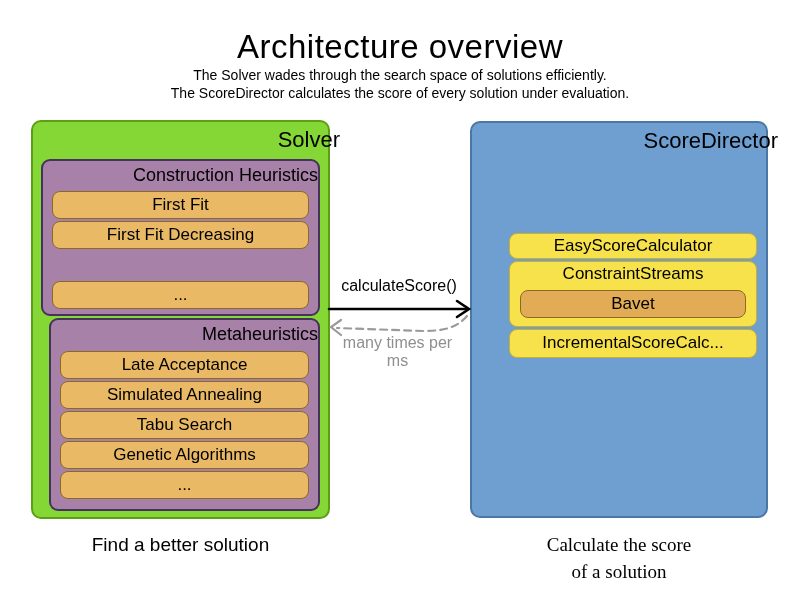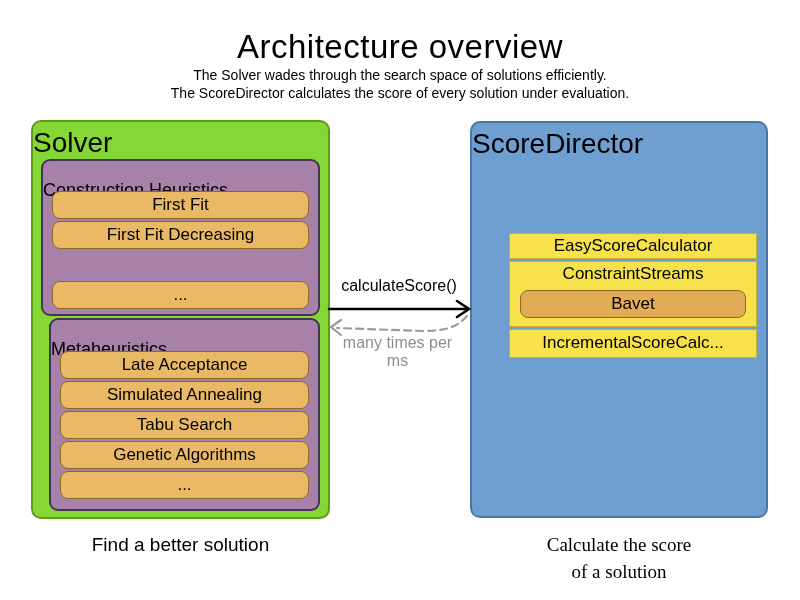--- a/index.html
+++ b/index.html
@@ -15,39 +15,39 @@
   .sub2{top:85px;}
   
   .solver-box{
     left:31px;top:120px;width:299px;height:399px;box-sizing:border-box;
     background:#85d735;border:2px solid #5d9e17;border-radius:10px;
   }
   .sd-box{
     left:470px;top:121px;width:298px;height:397px;box-sizing:border-box;
     background:#6f9fd0;border:2px solid #4a77a5;border-radius:10px;
   }
-  .box-title{width:100%;text-align:left;font-size:28px;padding-top:5px;}
+  .box-title{width:100%;text-align:right;font-size:22px;padding-top:5px;padding-left:12px;}
   
   .group{
     position:absolute;left:8px;right:8px;box-sizing:border-box;
     background:#a881a9;border:2px solid #46325a;border-radius:9px;
   }
   .group-ch{top:37px;height:157px;}
   .group-meta{top:196px;height:193px;margin-left:8px;}
-  .group-title{width:100%;text-align:left;font-size:18px;padding-top:19px;}
+  .group-title{width:100%;text-align:right;font-size:18px;padding-top:4px;}
   
   .item{
     position:absolute;left:9px;right:9px;height:28px;box-sizing:border-box;
     background:#e9b965;border:1.5px solid #8c6a23;border-radius:8px;
     text-align:center;font-size:17px;line-height:25px;
   }
   
   .yitem{
     position:absolute;left:9px;right:9px;box-sizing:border-box;
-    background:#f7e24b;border:1.5px solid #c9b02c;border-radius:0;
+    background:#f7e24b;border:1.5px solid #c9b02c;border-radius:8px;
     text-align:center;font-size:17px;margin-left:28px;
   }
   .yitem.easy{top:110px;height:26px;line-height:23px;}
   .yitem.cs{top:138px;height:66px;}
   .cs-label{width:100%;text-align:center;font-size:17px;line-height:24px;}
   .bavet{
     position:absolute;left:10px;right:10px;top:28px;height:28px;box-sizing:border-box;
     background:#e2ab55;border:1.5px solid #8c6a23;border-radius:8px;
     text-align:center;font-size:17px;line-height:25px;
   }

